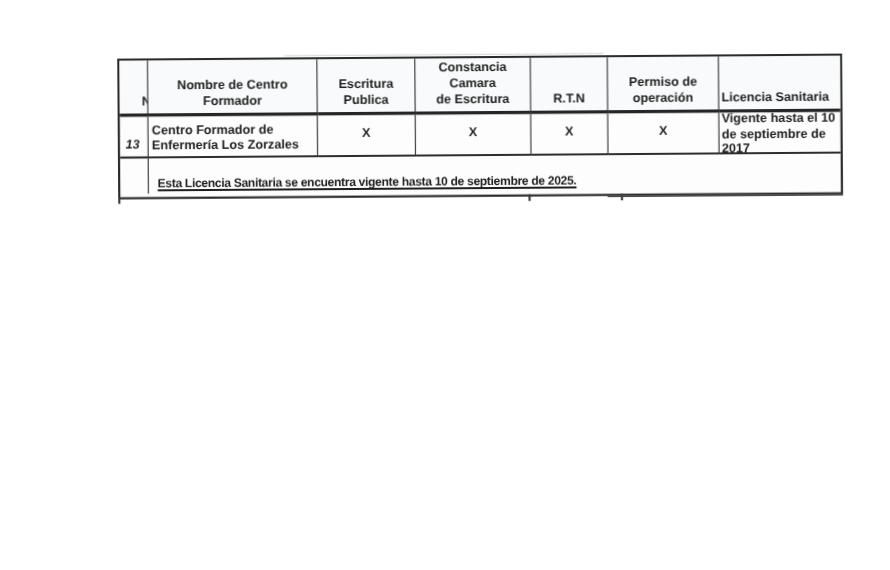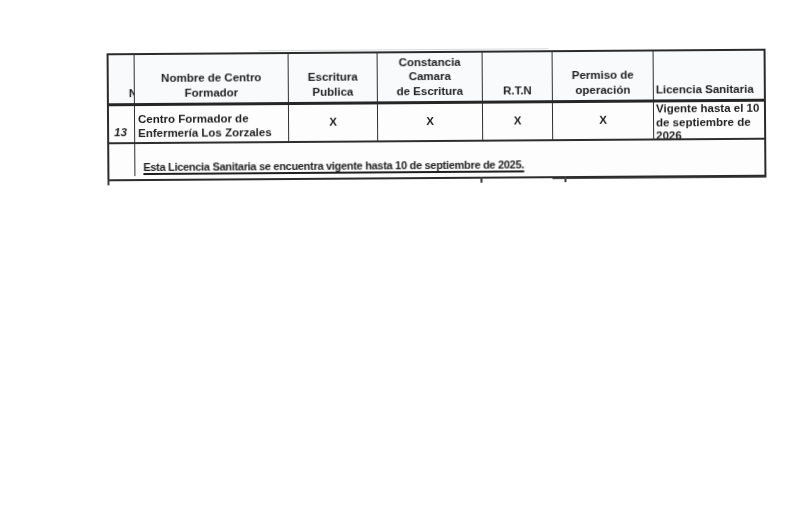--- a/index.html
+++ b/index.html
@@ -102,21 +102,21 @@
     <div class="row cols trow">
       <div class="cell c-no">13</div>
       <div class="cell c-nombre">Centro Formador de
 Enfermería Los Zorzales</div>
       <div class="cell c-x">X</div>
       <div class="cell c-x">X</div>
       <div class="cell c-x">X</div>
       <div class="cell c-x">X</div>
       <div class="cell last c-lic">Vigente hasta el 10
 de septiembre de
-2026</div>
+2017</div>
     </div>
 
     <div class="row note-cols tnote">
       <div class="cell"></div>
       <div class="cell last note-text">
         <span>Esta Licencia Sanitaria se encuentra vigente hasta 10 de septiembre de 2025.</span>
       </div>
     </div>
 
     <div class="artifact stub stub-left"></div>

